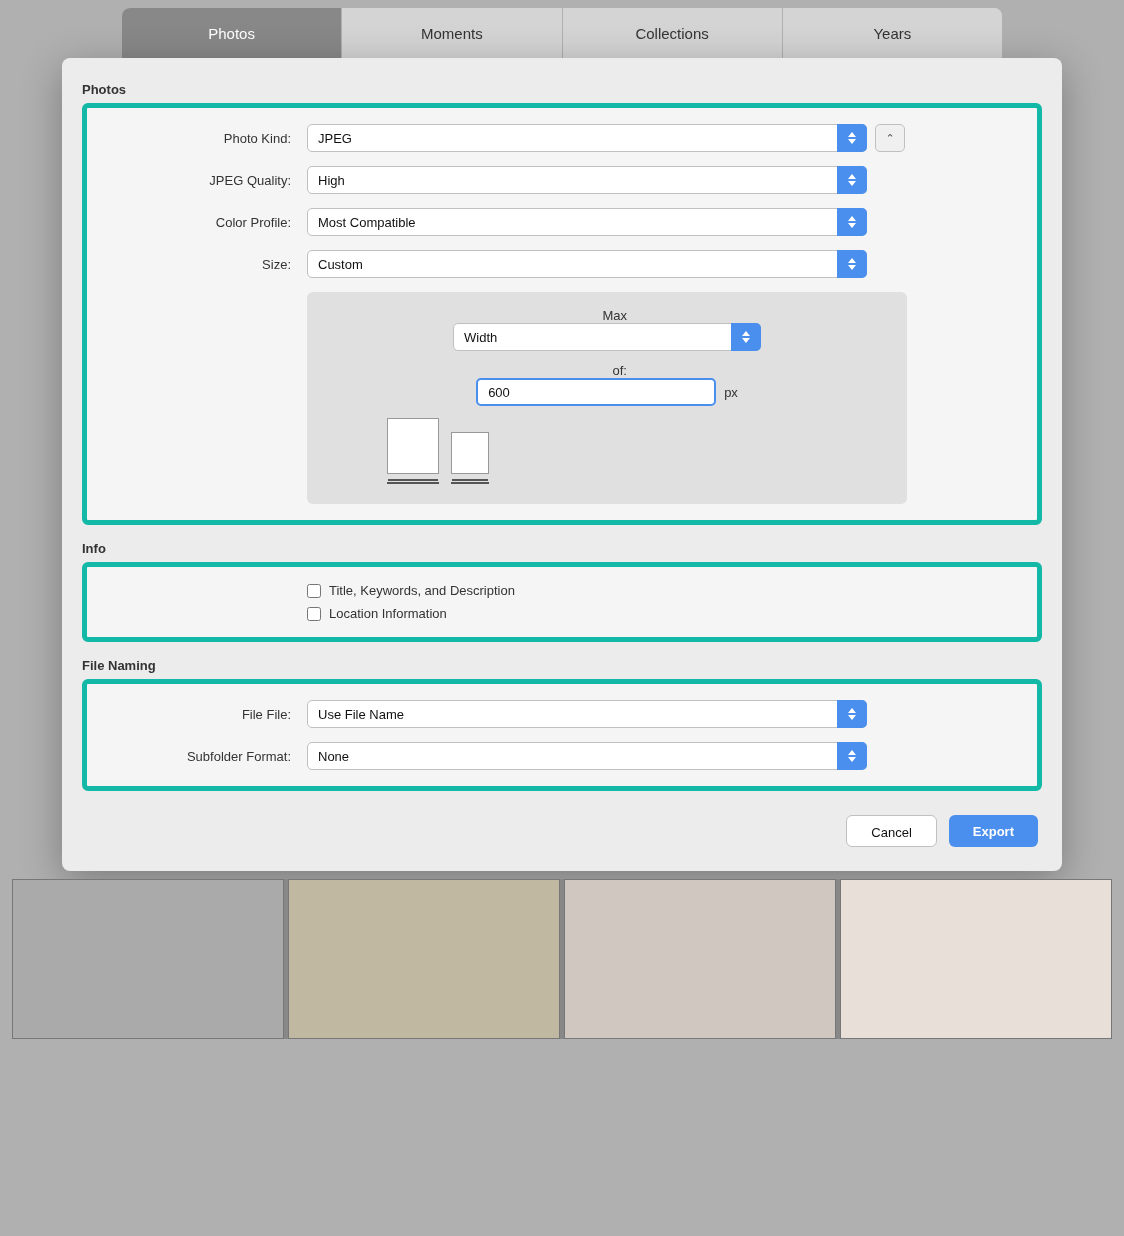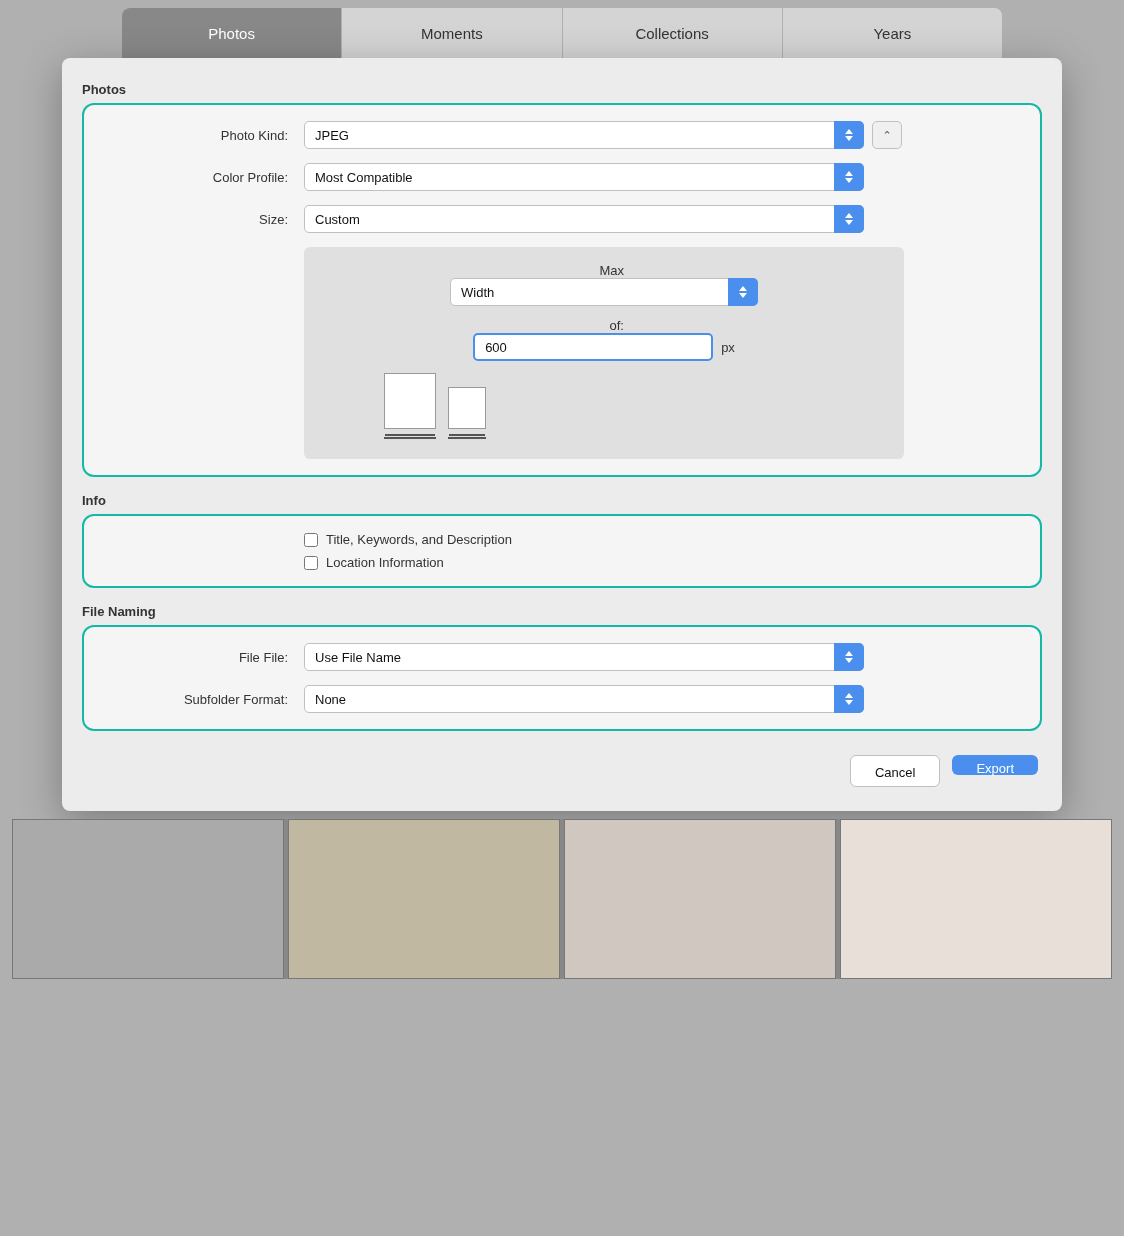--- a/index.html
+++ b/index.html
@@ -66,23 +66,23 @@
     
     .section-label {
       font-size: 13px;
       font-weight: 600;
       color: #333;
       margin-bottom: 6px;
     }
 
     .section-box {
       background: #f5f5f5;
-      border-radius: 12px;
+      border-radius: 6px;
       padding: 16px 20px;
-      border: 2px solid #14b8a6;
+      border: 5px solid #14b8a6;
     }
 
     
     .form-row {
       display: flex;
       align-items: center;
       margin-bottom: 14px;
     }
 
     .form-row:last-child { margin-bottom: 0; }
@@ -322,22 +322,22 @@
     }
 
     .btn-export {
       padding: 6px 24px;
       background: #4a8fee;
       border: none;
       border-radius: 6px;
       font-size: 13px;
       cursor: pointer;
       color: #fff;
-      font-weight: 400;
-      height: 20px;
+      font-weight: 700;
+      height: 32px;
     }
 
     
     .photo-strip {
       width: 1100px;
       height: 160px;
       background: #888;
       display: flex;
       gap: 4px;
       overflow: hidden;
@@ -381,20 +381,32 @@
             <option>JPEG</option>
           </select>
           <div class="select-arrow">
             <div class="arrow-up"></div>
             <div class="arrow-down"></div>
           </div>
         </div>
         <div class="collapse-btn">⌃</div>
       </div>
 
+      <div class="form-row">
+        <div class="form-label">JPEG Quality:</div>
+        <div class="select-wrapper">
+          <select class="select-control">
+            <option>High</option>
+          </select>
+          <div class="select-arrow">
+            <div class="arrow-up"></div>
+            <div class="arrow-down"></div>
+          </div>
+        </div>
+      </div>
 
       <div class="form-row">
         <div class="form-label">Color Profile:</div>
         <div class="select-wrapper">
           <select class="select-control">
             <option>Most Compatible</option>
           </select>
           <div class="select-arrow">
             <div class="arrow-up"></div>
             <div class="arrow-down"></div>

